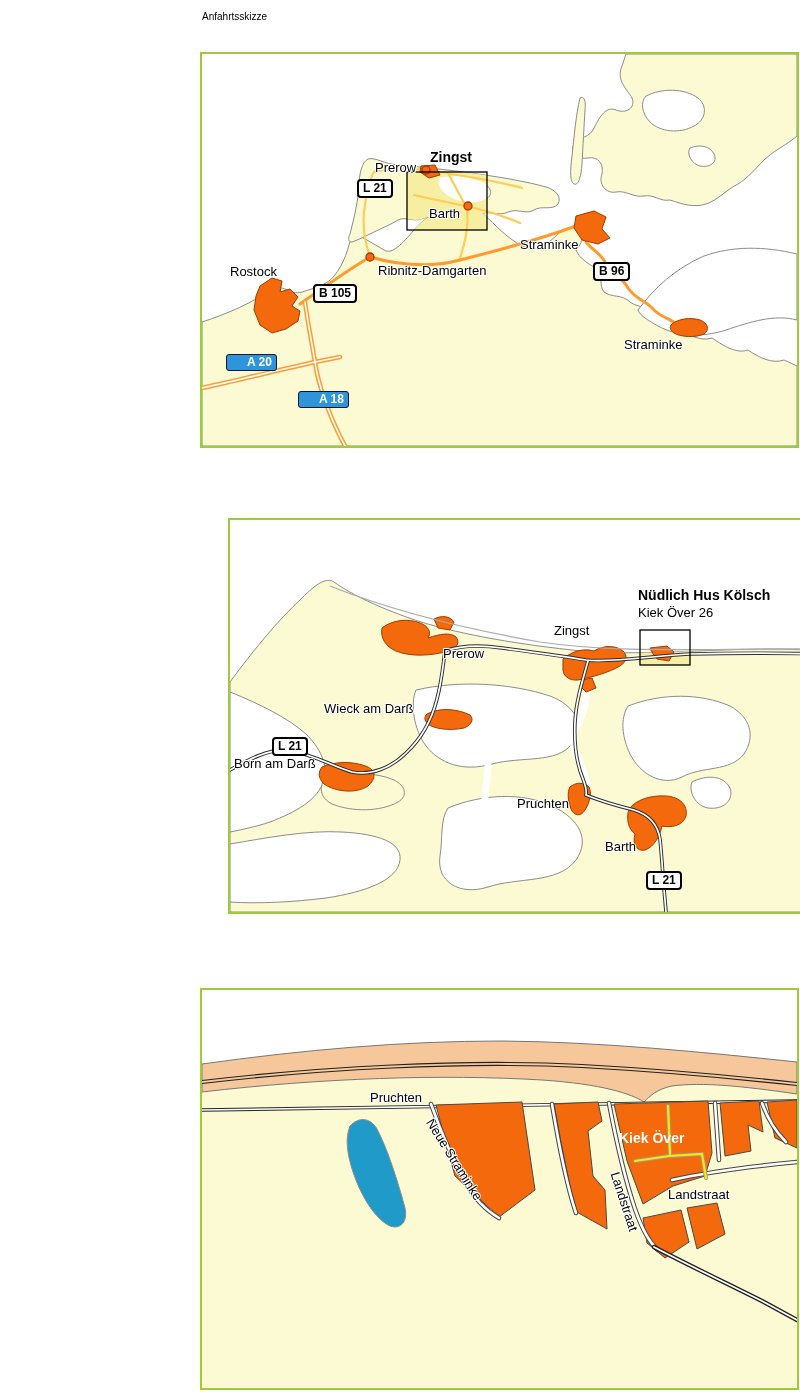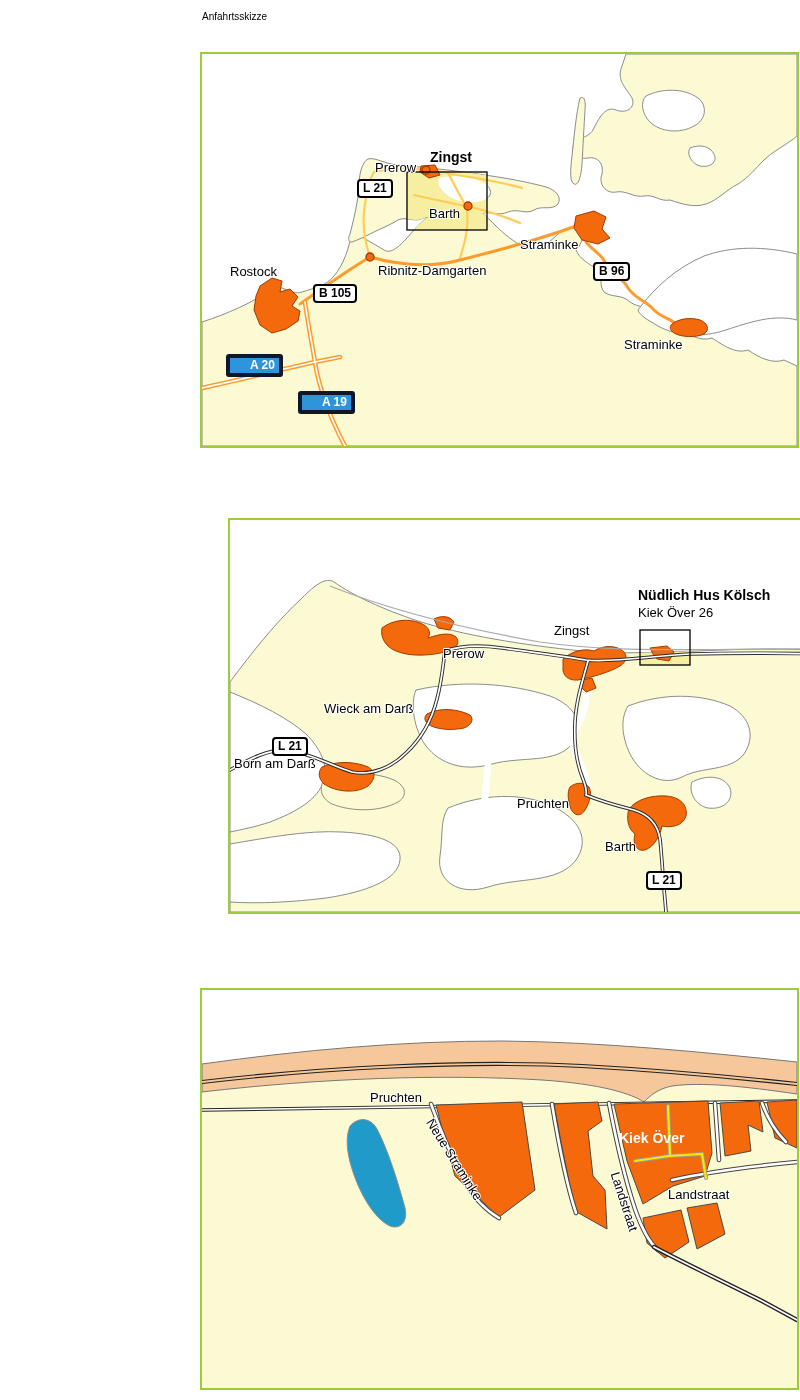--- a/index.html
+++ b/index.html
@@ -12,21 +12,21 @@
   .map3{top:988px;height:398px;background:#FCFAD2;}
   .map svg{position:absolute;left:0;top:0;}
   .lbl{position:absolute;font-size:13px;color:#000;white-space:nowrap;
        text-shadow:1px 0 0 #fff,-1px 0 0 #fff,0 1px 0 #fff,0 -1px 0 #fff,1px 1px 0 #fff,-1px -1px 0 #fff;}
   .lbl.b{font-weight:bold;font-size:14px;}
   .lbl.white{color:#fff;font-weight:bold;font-size:14px;text-shadow:none;text-align:right;}
   .rot{transform-origin:0 0;}
   .sign{position:absolute;display:inline-block;font-weight:bold;font-size:12px;line-height:15px;
         padding:0 4px;white-space:nowrap;}
   .sign-white{background:#fff;border:2px solid #000;border-radius:4px;color:#000;text-align:center;}
-  .sign-blue{background:#2E95DC;border:4px solid #0f172a;border-radius:3px;color:#fff;padding-left:20px;}
+  .sign-blue{background:#2E95DC;border:1px solid #0f172a;border-radius:3px;color:#fff;padding-left:20px;}
 </style>
 </head>
 <body>
 
 <div class="page">
   <div class="page-title">Anfahrtsskizze</div>
 
   <div class="map map1">
     <svg width="595" height="392" viewBox="0 0 595 392">
       <defs>
@@ -109,21 +109,21 @@
     <div class="lbl" style="left:173px;top:106px">Prerow</div>
     <div class="lbl b" style="left:228px;top:95px">Zingst</div>
     <div class="lbl" style="left:227px;top:152px">Barth</div>
     <div class="lbl" style="left:176px;top:209px">Ribnitz-Damgarten</div>
     <div class="lbl" style="left:318px;top:183px">Straminke</div>
     <div class="lbl" style="left:422px;top:283px">Straminke</div>
     <span class="sign sign-white" style="left:155px;top:125px">L 21</span>
     <span class="sign sign-white" style="left:111px;top:230px">B 105</span>
     <span class="sign sign-white" style="left:391px;top:208px">B 96</span>
     <span class="sign sign-blue" style="left:24px;top:300px">A 20</span>
-    <span class="sign sign-blue" style="left:96px;top:337px">A 19</span>
+    <span class="sign sign-blue" style="left:96px;top:337px">A 18</span>
   </div>
 
   <div class="map map2">
     <svg width="595" height="392" viewBox="0 0 595 392">
       <defs>
           <clipPath id="m2box">
             <rect x="410" y="110" width="50" height="35"></rect>
           </clipPath>
         </defs>
 

